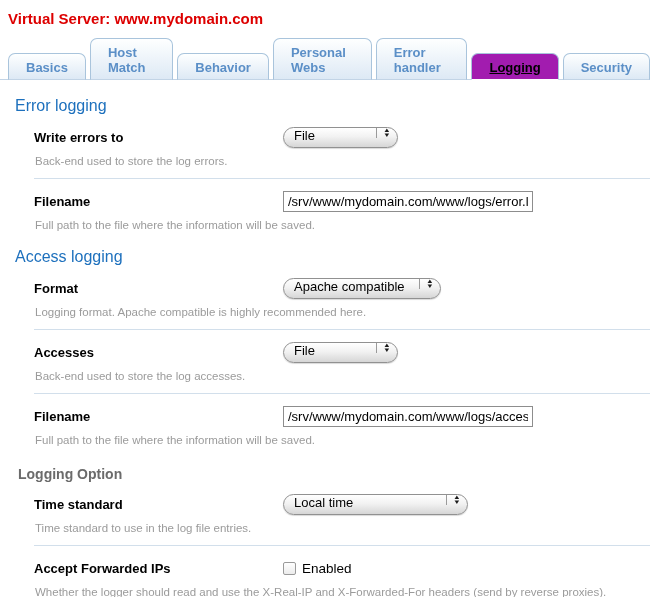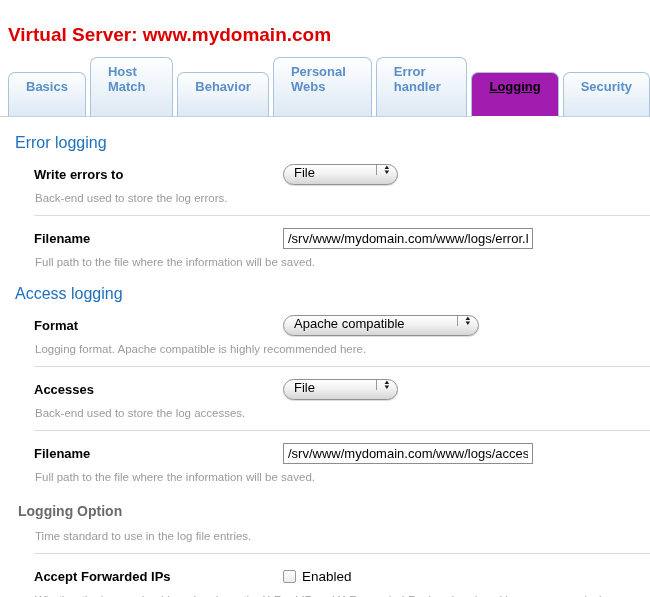--- a/index.html
+++ b/index.html
@@ -1,22 +1,22 @@
 <!DOCTYPE html>
 <html><head>
 <meta charset="utf-8">
 <style>
   html,body{margin:0;padding:0;background:#fff;}
   body{width:650px;height:597px;overflow:hidden;box-sizing:border-box;
        font-family:"Liberation Sans","DejaVu Sans",sans-serif;-webkit-font-smoothing:antialiased;}
   .page{padding:8px 0 0 0;}
-  .page-title{font-size:19px;font-weight:bold;color:#dd0000;margin:16px 0 11px 8px;letter-spacing:0;}
+  .page-title{font-size:15px;font-weight:bold;color:#dd0000;margin:2px 0 11px 8px;letter-spacing:0;}
   
   .tabbar{display:flex;align-items:flex-end;gap:4px;padding-left:8px;border-bottom:1px solid #c2d4e6;}
-  .tab{padding:6px 17px 22px 17px;font-size:13px;font-weight:bold;color:#5b8fc7;
+  .tab{padding:6px 17px 4px 17px;font-size:13px;font-weight:bold;color:#5b8fc7;
        background:linear-gradient(#feffff,#dde9f5);border:1px solid #a9c4dc;border-bottom:none;
        border-radius:7px 7px 0 0;margin-bottom:-1px;cursor:pointer;position:relative;
        border-bottom:1px solid #c2d4e6;}
   .tab.active{background:#a21caf;color:#000;border-bottom:1px solid #fff;text-decoration:underline;}
   
   .content{padding:0 0 0 8px;}
   .section-heading{font-size:16px;font-weight:normal;color:#1d70bd;margin:17px 0 11px 7px;}
   .section-heading.gray{font-size:14px;font-weight:bold;color:#6b6b6b;margin:20px 0 11px 10px;}
   .entries{margin-left:26px;}
   .divider{border-top:1px solid #d2dfeb;margin:10px 0 11px 0;}
@@ -75,21 +75,21 @@
             <input class="textfield" type="text" value="/srv/www/mydomain.com/www/logs/error.log" style="">
           </div>
           <div class="help">Full path to the file where the information will be saved.</div>
         </div>
       </div>
       <div class="section">
         <div class="section-heading">Access logging</div>
         <div class="entries">
           <div class="row">
             <span class="field-label">Format</span>
-            <div class="macselect" style="width: 196px;">
+            <div class="macselect" style="width: 158px;">
               <span class="sel-value">Apache compatible</span>
               <span class="sel-arrows">
                 <span class="arr">▲</span>
                 <span class="arr">▼</span>
               </span>
             </div>
           </div>
           <div class="help">Logging format. Apache compatible is highly recommended here.</div>
           <div class="divider"></div>
           <div class="row">
@@ -107,20 +107,30 @@
           <div class="row">
             <span class="field-label">Filename</span>
             <input class="textfield" type="text" value="/srv/www/mydomain.com/www/logs/access.log" style="">
           </div>
           <div class="help">Full path to the file where the information will be saved.</div>
         </div>
       </div>
       <div class="section">
         <div class="section-heading gray">Logging Option</div>
         <div class="entries">
+          <div class="row">
+            <span class="field-label">Time standard</span>
+            <div class="macselect" style="width: 185px;">
+              <span class="sel-value">Local time</span>
+              <span class="sel-arrows">
+                <span class="arr">▲</span>
+                <span class="arr">▼</span>
+              </span>
+            </div>
+          </div>
           <div class="help">Time standard to use in the log file entries.</div>
           <div class="divider"></div>
           <div class="row">
             <span class="field-label">Accept Forwarded IPs</span>
             <span class="cbwrap">
               <span class="checkbox"></span>
               <span class="cb-label">Enabled</span>
             </span>
           </div>
           <div class="help">Whether the logger should read and use the X-Real-IP and X-Forwarded-For headers (send by reverse proxies).</div>

